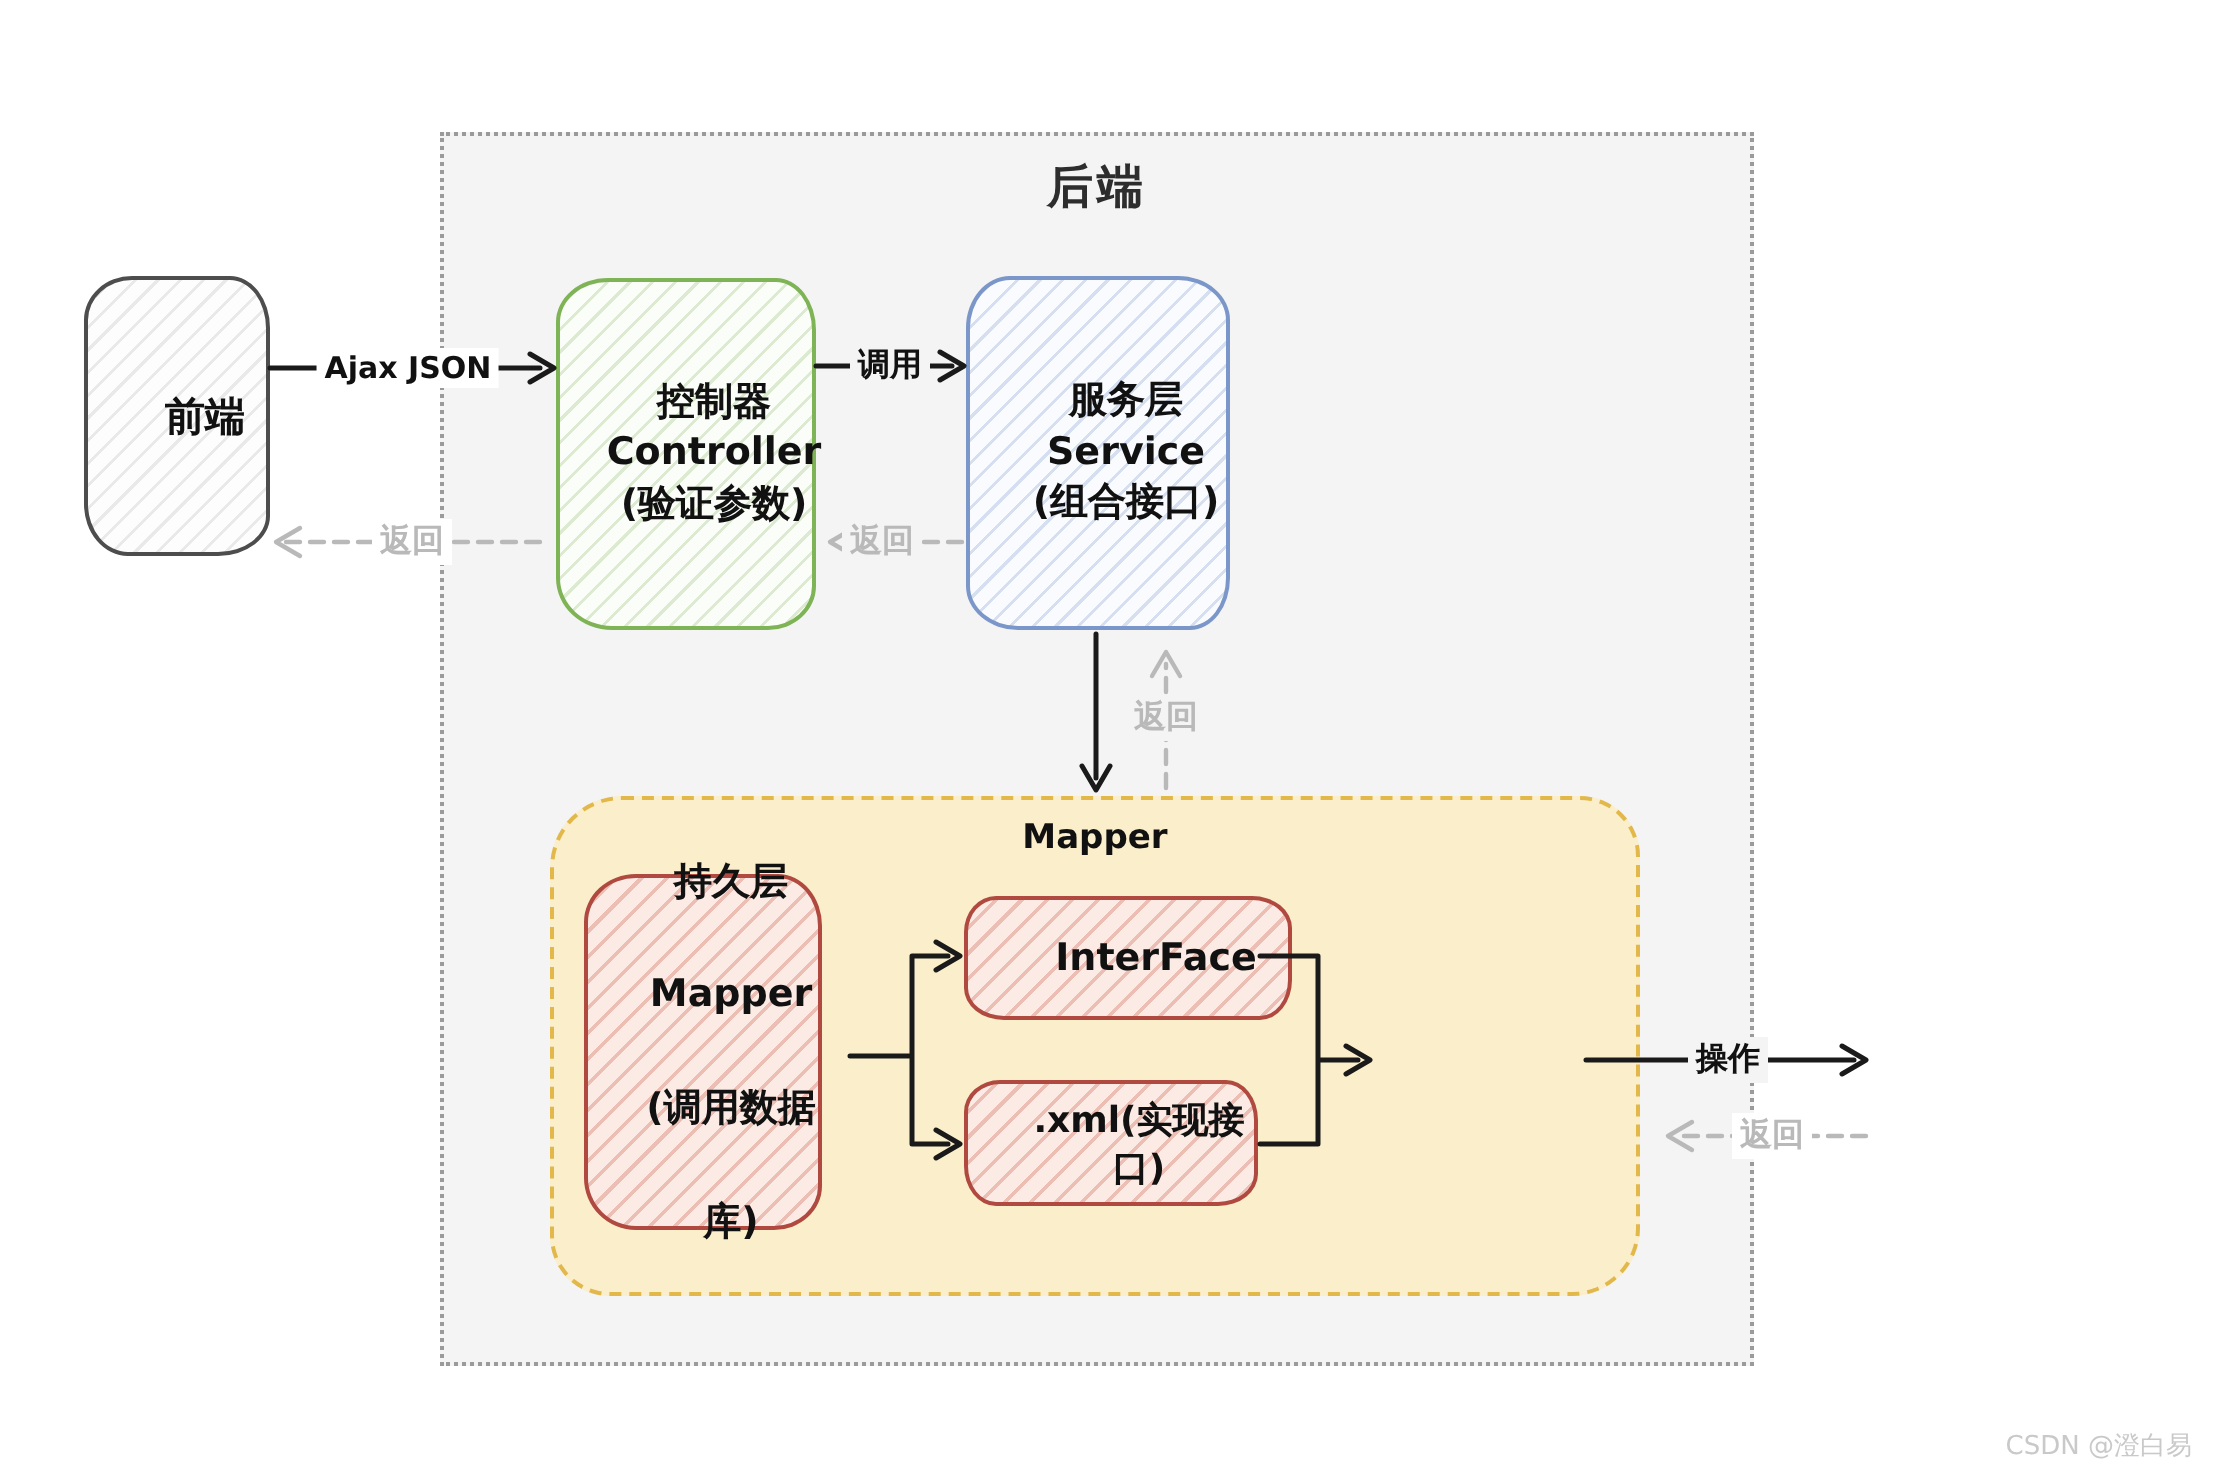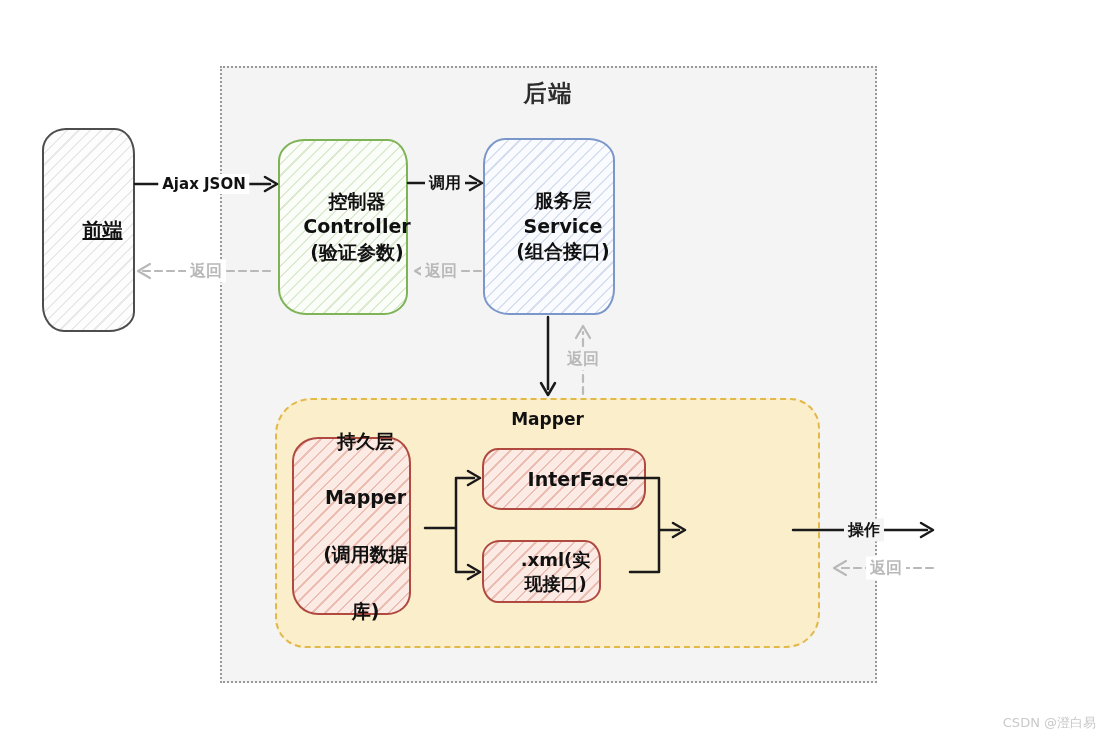--- a/index.html
+++ b/index.html
@@ -43,24 +43,23 @@
   .node span{display:block;}
   .hatch-gray{background:
     repeating-linear-gradient(135deg, rgba(130,130,130,.16) 0 1.5px, transparent 1.5px 8px),#fdfdfd;}
   .hatch-green{background:
     repeating-linear-gradient(135deg, rgba(126,179,86,.25) 0 1.5px, transparent 1.5px 8px),#fbfdf9;}
   .hatch-blue{background:
     repeating-linear-gradient(135deg, rgba(123,151,201,.28) 0 1.5px, transparent 1.5px 8px),#fafbfe;}
   .hatch-red{background:
     repeating-linear-gradient(135deg, rgba(199,88,66,.30) 0 1.8px, transparent 1.8px 9px),#fcebe4;}
   .frontend{
-    left:42px;top:128px;width:93px;height:204px;font-size:20px;
+    left:42px;top:138px;width:93px;height:140px;font-size:20px;
     border:2.5px solid var(--frontend-border);
     border-radius:24px 20px 26px 22px / 22px 26px 20px 26px;
-    text-decoration:underline;
   }
   .controller{
     left:278px;top:139px;width:130px;height:176px;font-size:19px;line-height:1.35;
     border:2.5px solid var(--controller-border);
     border-radius:26px 20px 24px 28px / 22px 26px 22px 26px;
   }
   .service{
     left:483px;top:138px;width:132px;height:177px;font-size:19px;line-height:1.35;
     border:2.5px solid var(--service-border);
     border-radius:22px 26px 20px 26px / 26px 22px 26px 22px;
@@ -70,21 +69,21 @@
     border:2.5px solid var(--red-border);
     border-radius:26px 22px 24px 26px / 24px 26px 22px 26px;
     gap:32px;
   }
   .interface-box{
     left:482px;top:448px;width:164px;height:62px;font-size:19px;
     border:2.5px solid var(--red-border);
     border-radius:16px 20px 16px 20px / 18px 16px 20px 16px;
   }
   .xml-box{
-    left:482px;top:540px;width:119px;height:63px;font-size:18px;
+    left:482px;top:540px;width:147px;height:63px;font-size:18px;
     border:2.5px solid var(--red-border);
     border-radius:18px 16px 20px 16px / 16px 20px 16px 20px;
     justify-content:center;
   }
   .gensql{
     left:687px;top:465px;width:106px;height:130px;font-size:18px;line-height:1.4;
     border:2.5px solid var(--red-border);
     border-radius:22px 18px 22px 18px / 20px 22px 18px 22px;
   }
   

